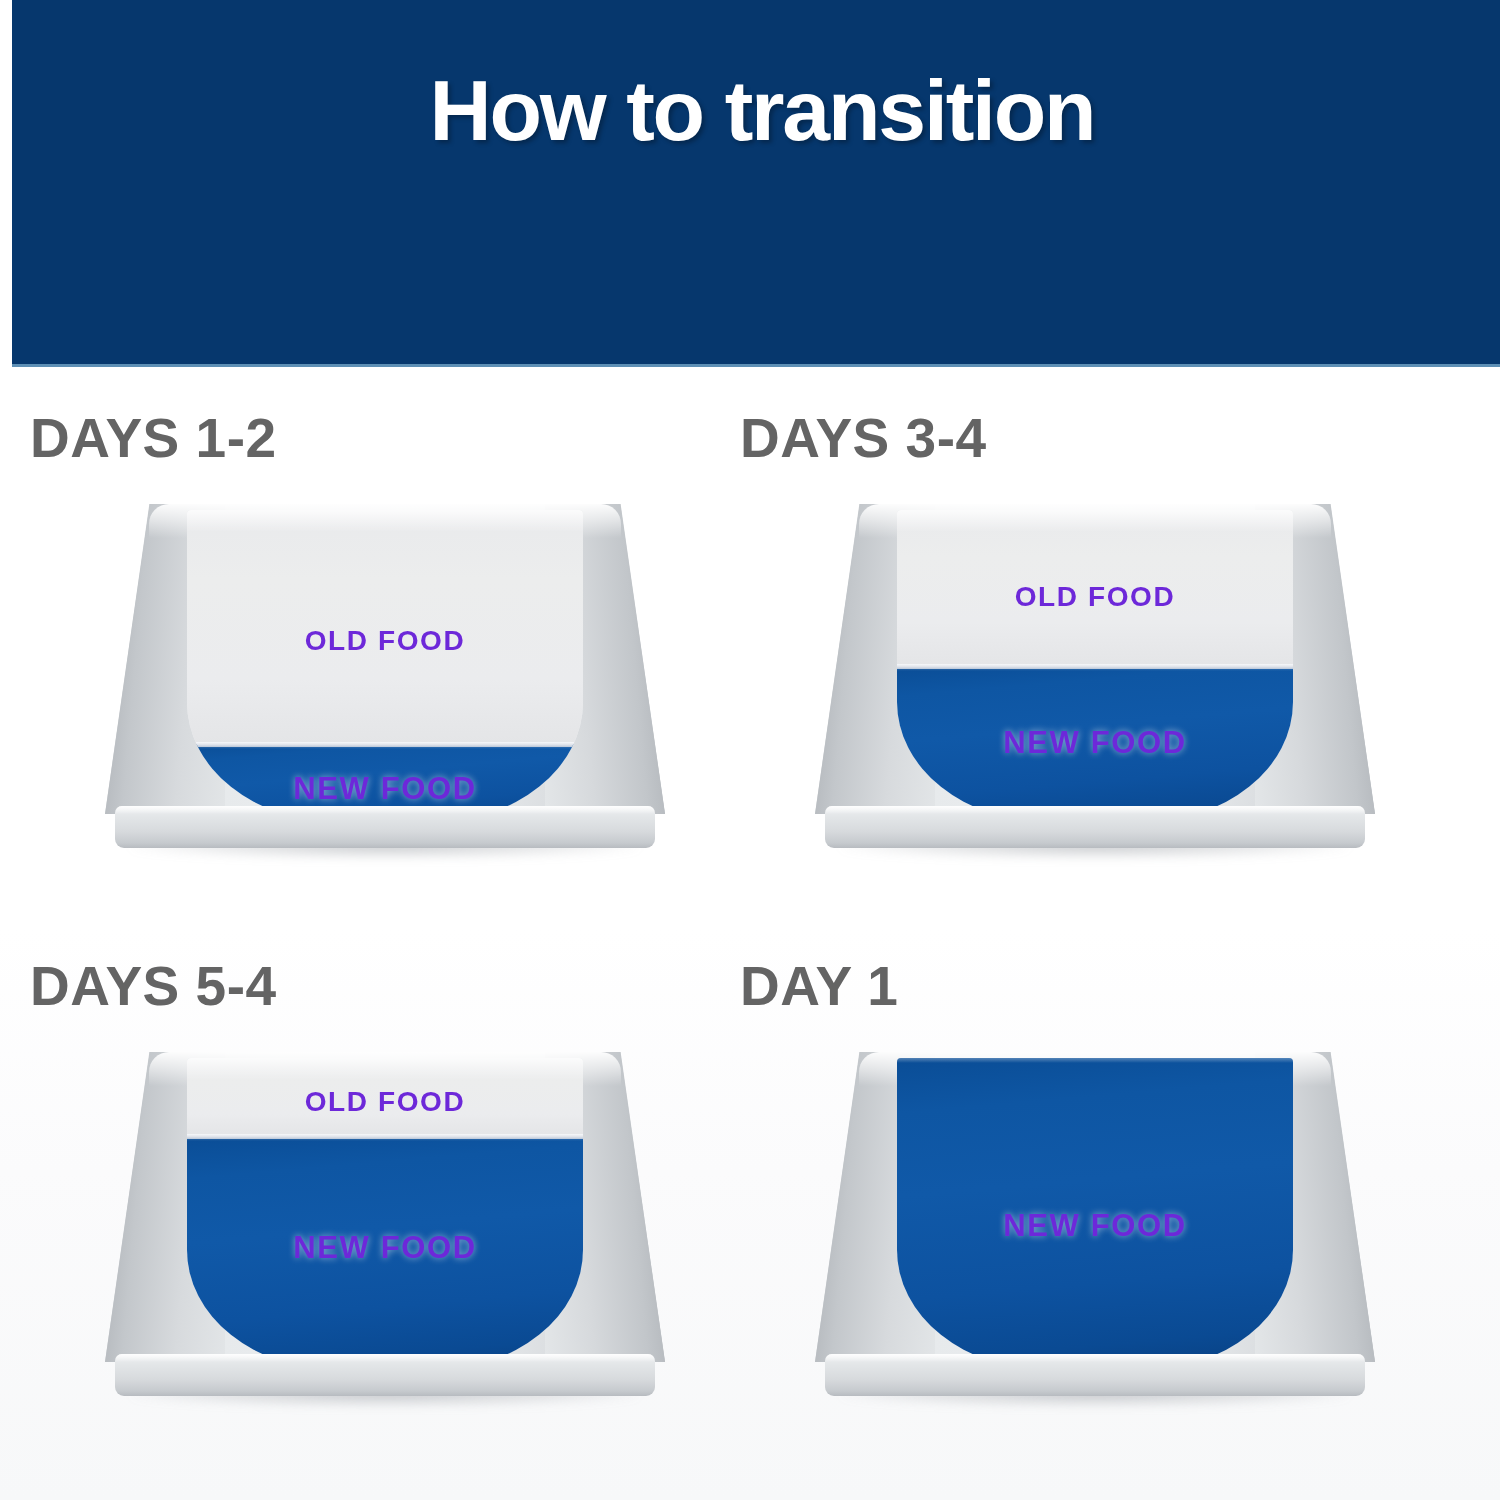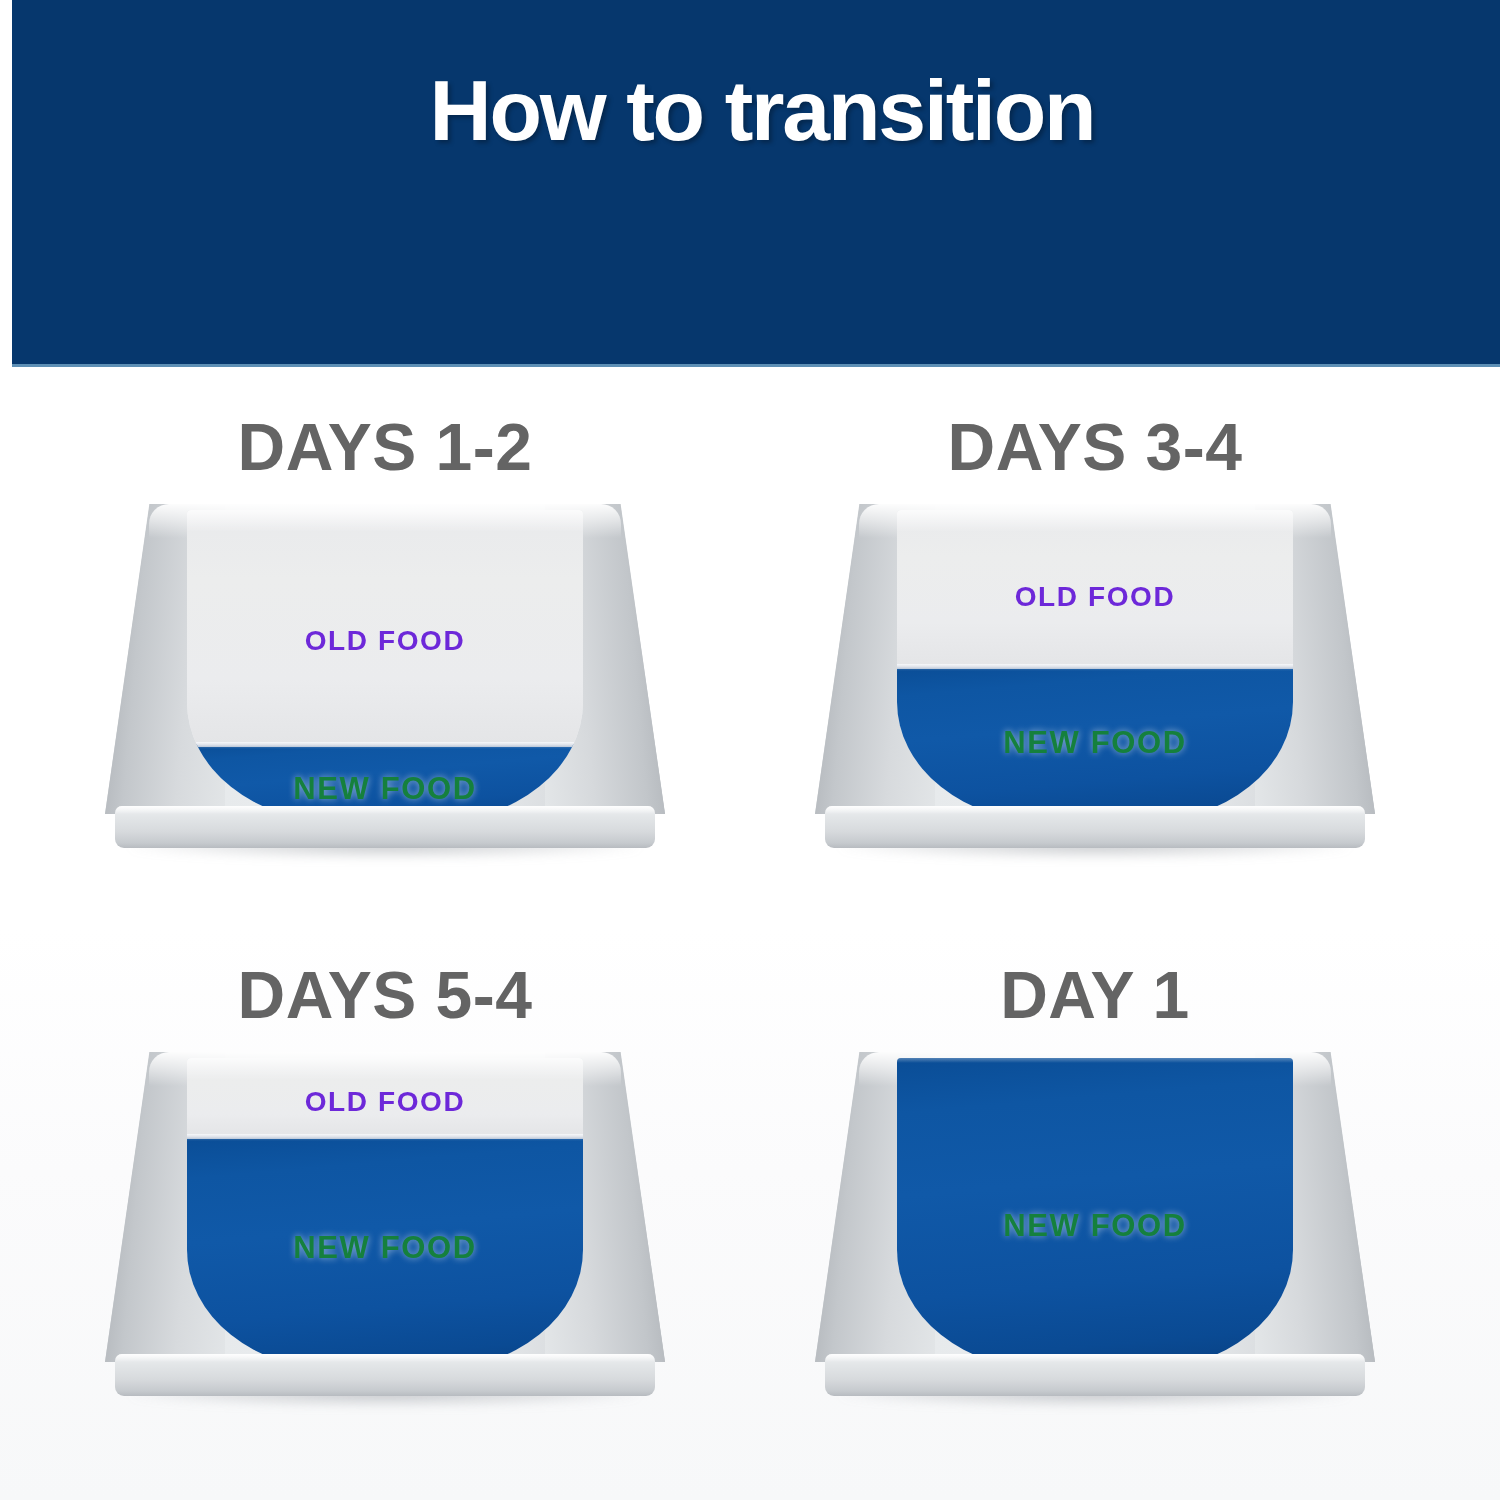--- a/index.html
+++ b/index.html
@@ -54,25 +54,24 @@
     width: 750px;
     height: 560px;
   }
   .cell.r0 { top: 92px; }
   .cell.r1 { top: 640px; }
   .cell.c0 { left: 30px; }
   .cell.c1 { left: 740px; }
 
   .day-label {
     position: absolute;
-    left: 0; top: 13px;
+    left: 0; top: 4px;
     width: 710px;
-    text-align: center;
     color: #646464;
-    font-size: 66px;
+    font-size: 55px;
     font-weight: bold;
     letter-spacing: 0.5px;
     line-height: 60px;
     -webkit-font-smoothing: antialiased;
   }
 
   
   .bowl {
     position: absolute;
     left: 75px;
@@ -248,21 +247,21 @@
     font-weight: bold;
     letter-spacing: 1.6px;
     z-index: 5;
     -webkit-font-smoothing: antialiased;
   }
   .label-new {
     position: absolute;
     left: 0;
     width: 100%;
     text-align: center;
-    color: #15803d;
+    color: #6d28d9;
     font-size: 31px;
     font-weight: bold;
     letter-spacing: 1.6px;
     z-index: 5;
     text-shadow: 0 0 7px rgba(255,255,255,0.55);
     -webkit-font-smoothing: antialiased;
   }
 </style>
 </head>
 <body>

